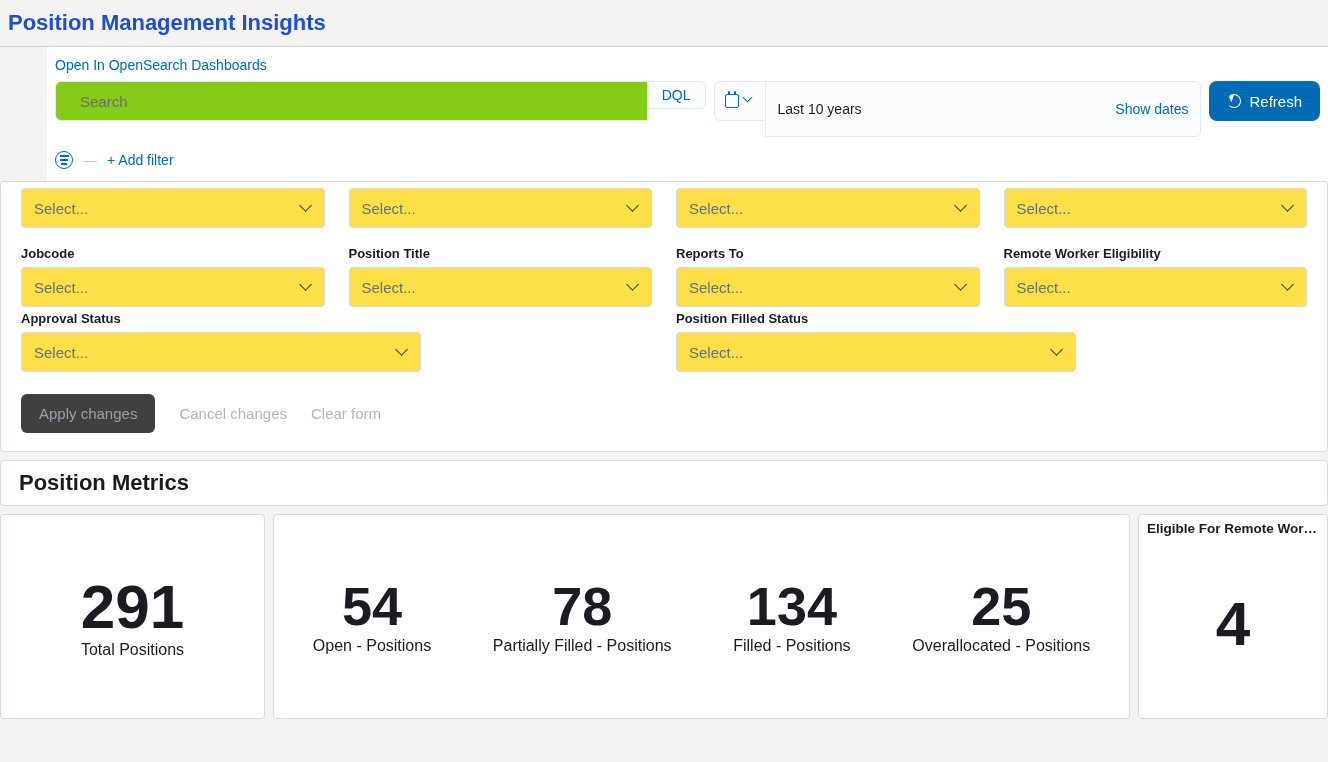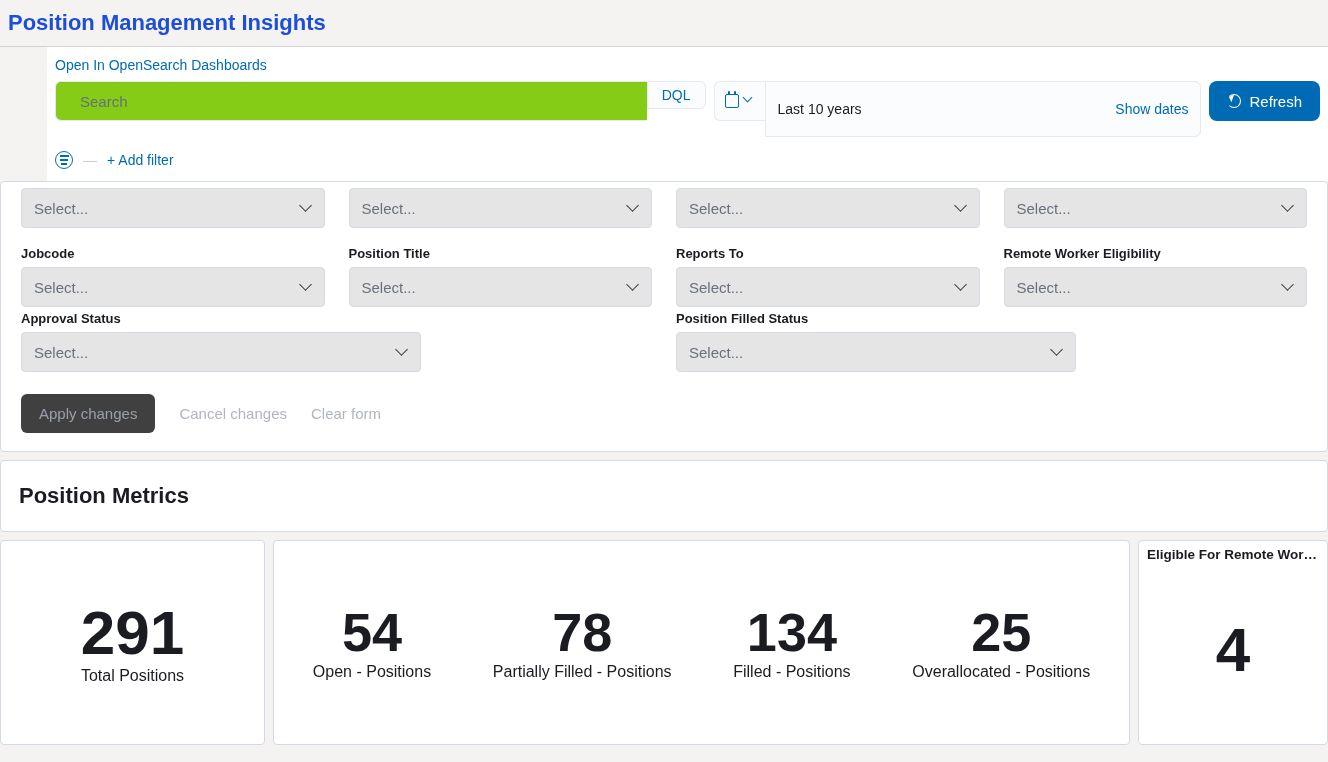--- a/index.html
+++ b/index.html
@@ -158,21 +158,21 @@
     font-weight: 700;
     color: #1a1c21;
     margin-bottom: 6px;
     display: block;
   }
   .select-box {
     display: flex;
     align-items: center;
     justify-content: space-between;
     border: 1px solid #d3dae6;
-    background: #e5e5e5;
+    background: #fde047;
     border-radius: 4px;
     height: 40px;
     padding: 0 12px;
     cursor: pointer;
     font-size: 15px;
     color: #69707d;
   }
   .chevron {
     width: 12px; height: 12px;
     position: relative;
@@ -206,21 +206,21 @@
     cursor: not-allowed;
   }
   .ghost-btn {
     color: #b0b5bf;
     font-size: 15px;
     background: none;
     border: none;
     cursor: pointer;
   }
   .metrics-header {
-    padding: 22px 18px;
+    padding: 9px 18px;
     font-size: 22px;
     font-weight: 700;
   }
   .metrics-row {
     display: grid;
     grid-template-columns: 265px 1fr 190px;
     gap: 8px;
     padding: 0 0 8px 0;
   }
   .metric-panel {

